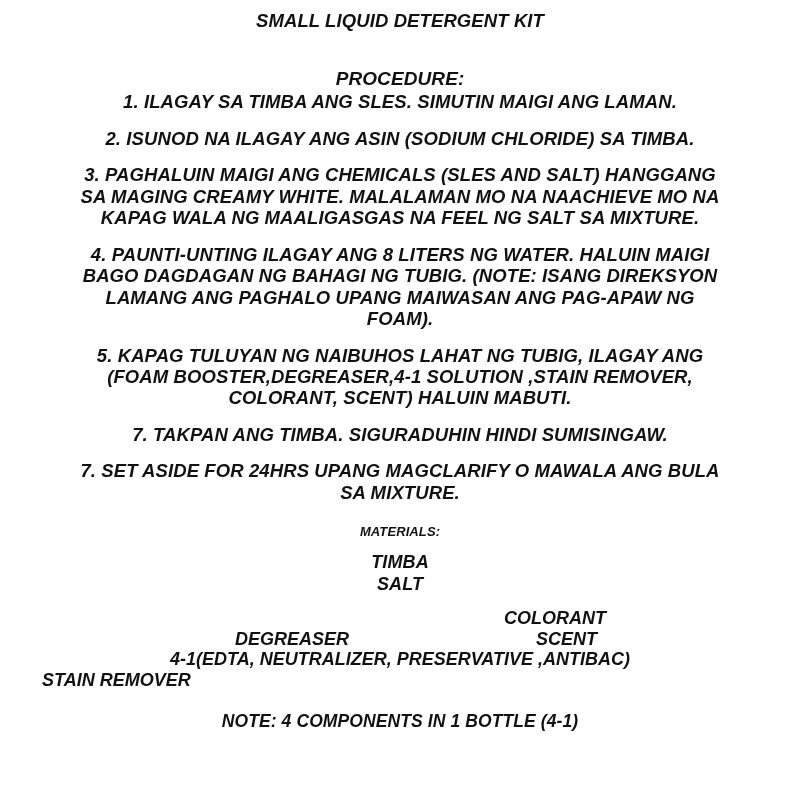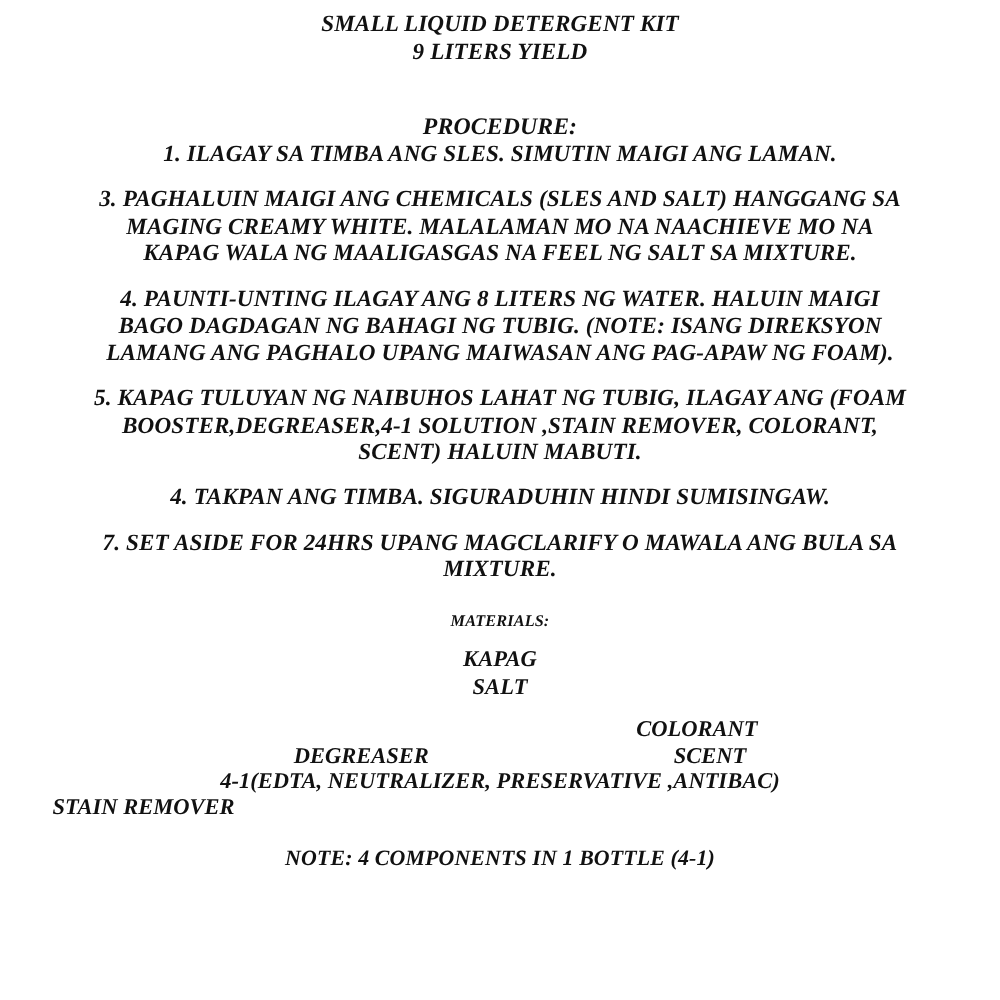--- a/index.html
+++ b/index.html
@@ -15,21 +15,20 @@
     color: #111111;
   }
   .page {
     width: 800px;
     height: 800px;
     box-sizing: border-box;
     padding: 6px 30px 4px 30px;
     display: flex;
     flex-direction: column;
     align-items: center;
-    font-family: Liberation Serif, serif;
   }
   .t {
     font-style: italic;
     font-weight: bold;
     text-align: center;
     line-height: 1.16;
     letter-spacing: 0.1px;
   }
   .title {
     font-size: 18.5px;
@@ -106,35 +105,35 @@
     margin-top: 20px;
   }
   .row-block { height: 21px; }
 </style>
 </head>
 <body>
 
 <div class="page">
 
   <div class="t title">SMALL LIQUID DETERGENT KIT</div>
-  <div class="t subtitle">9 LITERS YIELD</div>
 
   <div class="t heading">PROCEDURE:</div>
 
   <div class="t step first">1. ILAGAY SA TIMBA ANG SLES. SIMUTIN MAIGI ANG LAMAN.</div>
+  <div class="t step">2. ISUNOD NA ILAGAY ANG ASIN (SODIUM CHLORIDE) SA TIMBA.</div>
   <div class="t step">3. PAGHALUIN MAIGI ANG CHEMICALS (SLES AND SALT) HANGGANG SA MAGING CREAMY WHITE. MALALAMAN MO NA NAACHIEVE MO NA KAPAG WALA NG MAALIGASGAS NA FEEL NG SALT SA MIXTURE.</div>
   <div class="t step">4. PAUNTI-UNTING ILAGAY ANG 8 LITERS NG WATER. HALUIN MAIGI BAGO DAGDAGAN NG BAHAGI NG TUBIG. (NOTE: ISANG DIREKSYON LAMANG ANG PAGHALO UPANG MAIWASAN ANG PAG-APAW NG FOAM).</div>
   <div class="t step">5. KAPAG TULUYAN NG NAIBUHOS LAHAT NG TUBIG, ILAGAY ANG (FOAM BOOSTER,DEGREASER,4-1 SOLUTION ,STAIN REMOVER, COLORANT, SCENT) HALUIN MABUTI.</div>
-  <div class="t step">4. TAKPAN ANG TIMBA. SIGURADUHIN HINDI SUMISINGAW.</div>
+  <div class="t step">7. TAKPAN ANG TIMBA. SIGURADUHIN HINDI SUMISINGAW.</div>
   <div class="t step">7. SET ASIDE FOR 24HRS UPANG MAGCLARIFY O MAWALA ANG BULA SA MIXTURE.</div>
 
   <div class="t materials-heading">MATERIALS:</div>
 
   <div class="t mat-center">
-    <div>KAPAG</div>
+    <div>TIMBA</div>
     <div>SALT</div>
   </div>
 
   <div class="mat-grid">
     <div class="mat-row row-block">
       <span class="mat-right">COLORANT</span>
     </div>
     <div class="mat-row row-block">
       <span class="mat-left indent1">DEGREASER</span>
       <span class="mat-right indent1">SCENT</span>

